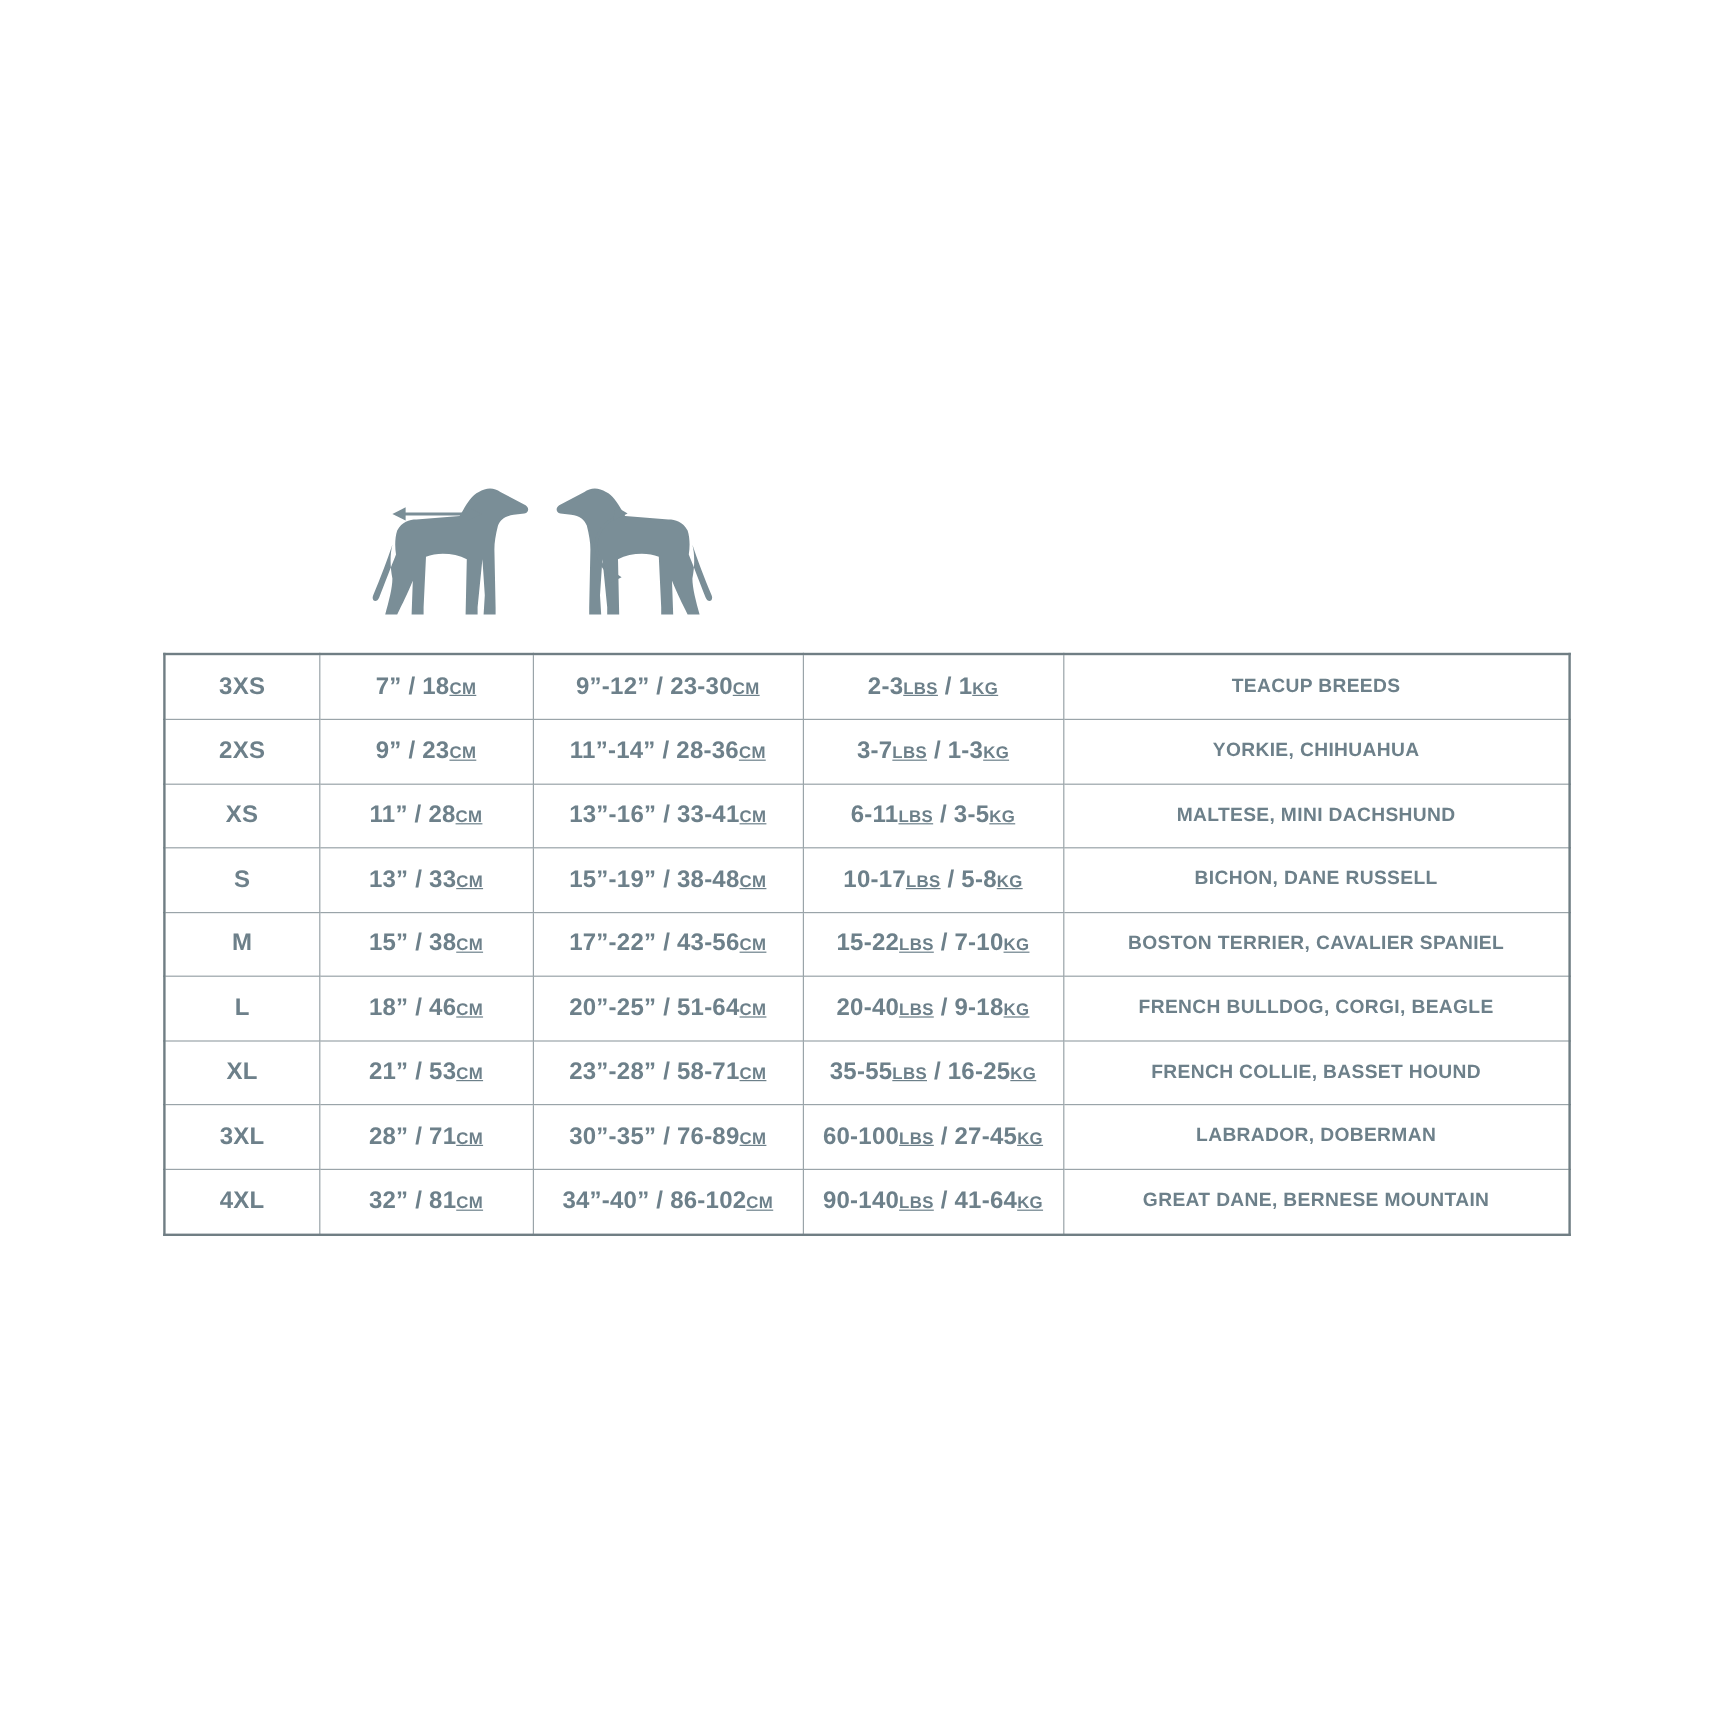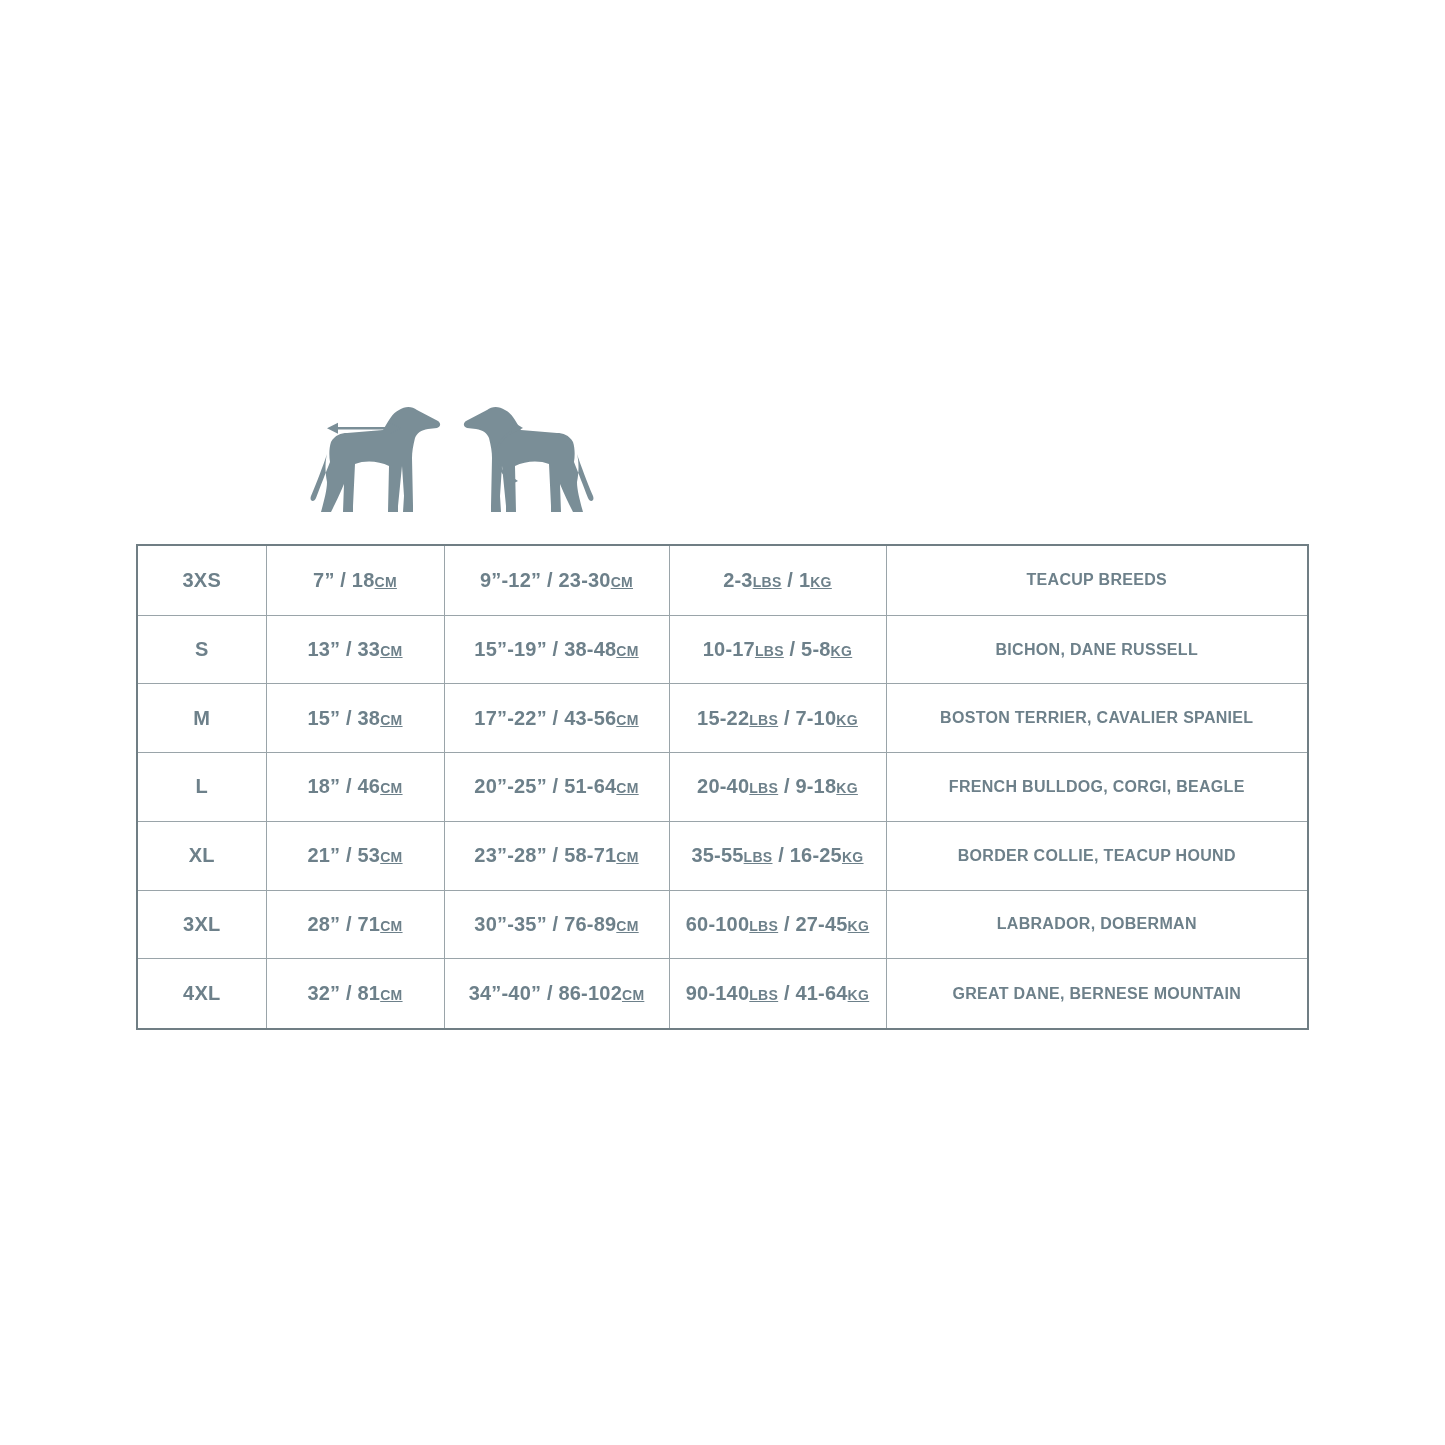--- a/index.html
+++ b/index.html
@@ -109,20 +109,34 @@
     </colgroup>
     <tbody>
         <tr>
           <td class="col-size">3XS</td>
           <td class="col-back">7” / 18<span class="unit">cm</span></td>
           <td class="col-chest">9”-12” / 23-30<span class="unit">cm</span></td>
           <td class="col-weight">2-3<span class="unit">lbs</span> / 1<span class="unit">kg</span></td>
           <td class="col-breeds">TEACUP BREEDS</td>
         </tr>
         <tr>
+          <td class="col-size">2XS</td>
+          <td class="col-back">9” / 23<span class="unit">cm</span></td>
+          <td class="col-chest">11”-14” / 28-36<span class="unit">cm</span></td>
+          <td class="col-weight">3-7<span class="unit">lbs</span> / 1-3<span class="unit">kg</span></td>
+          <td class="col-breeds">YORKIE, CHIHUAHUA</td>
+        </tr>
+        <tr>
+          <td class="col-size">XS</td>
+          <td class="col-back">11” / 28<span class="unit">cm</span></td>
+          <td class="col-chest">13”-16” / 33-41<span class="unit">cm</span></td>
+          <td class="col-weight">6-11<span class="unit">lbs</span> / 3-5<span class="unit">kg</span></td>
+          <td class="col-breeds">MALTESE, MINI DACHSHUND</td>
+        </tr>
+        <tr>
           <td class="col-size">S</td>
           <td class="col-back">13” / 33<span class="unit">cm</span></td>
           <td class="col-chest">15”-19” / 38-48<span class="unit">cm</span></td>
           <td class="col-weight">10-17<span class="unit">lbs</span> / 5-8<span class="unit">kg</span></td>
           <td class="col-breeds">BICHON, DANE RUSSELL</td>
         </tr>
         <tr>
           <td class="col-size">M</td>
           <td class="col-back">15” / 38<span class="unit">cm</span></td>
           <td class="col-chest">17”-22” / 43-56<span class="unit">cm</span></td>
@@ -134,21 +148,21 @@
           <td class="col-back">18” / 46<span class="unit">cm</span></td>
           <td class="col-chest">20”-25” / 51-64<span class="unit">cm</span></td>
           <td class="col-weight">20-40<span class="unit">lbs</span> / 9-18<span class="unit">kg</span></td>
           <td class="col-breeds">FRENCH BULLDOG, CORGI, BEAGLE</td>
         </tr>
         <tr>
           <td class="col-size">XL</td>
           <td class="col-back">21” / 53<span class="unit">cm</span></td>
           <td class="col-chest">23”-28” / 58-71<span class="unit">cm</span></td>
           <td class="col-weight">35-55<span class="unit">lbs</span> / 16-25<span class="unit">kg</span></td>
-          <td class="col-breeds">BORDER COLLIE, TEACUP HOUND</td>
+          <td class="col-breeds">FRENCH COLLIE, BASSET HOUND</td>
         </tr>
         <tr>
           <td class="col-size">3XL</td>
           <td class="col-back">28” / 71<span class="unit">cm</span></td>
           <td class="col-chest">30”-35” / 76-89<span class="unit">cm</span></td>
           <td class="col-weight">60-100<span class="unit">lbs</span> / 27-45<span class="unit">kg</span></td>
           <td class="col-breeds">LABRADOR, DOBERMAN</td>
         </tr>
         <tr>
           <td class="col-size">4XL</td>

